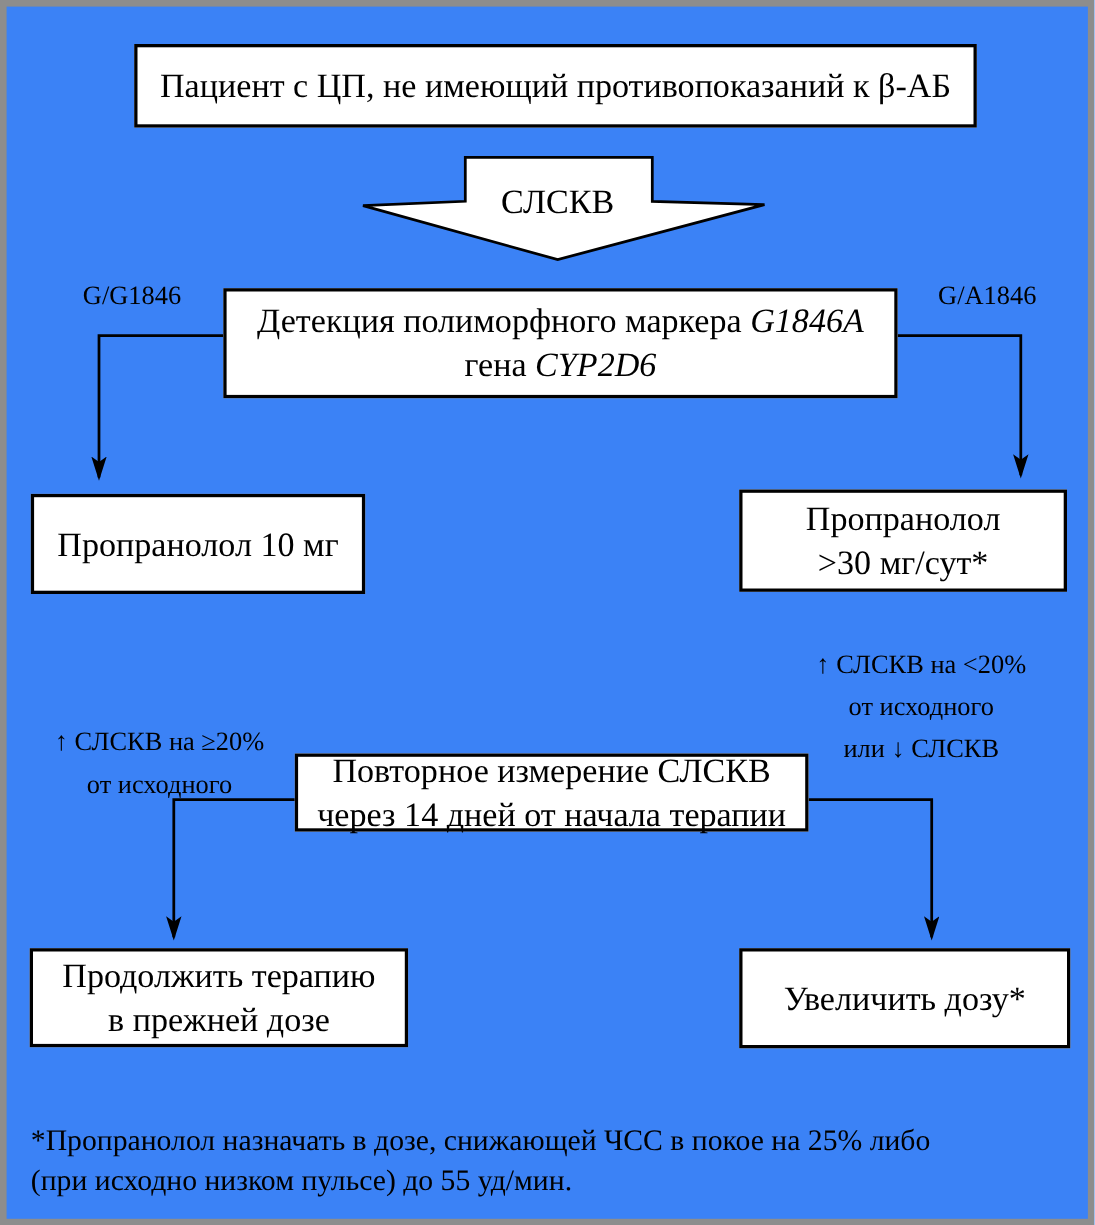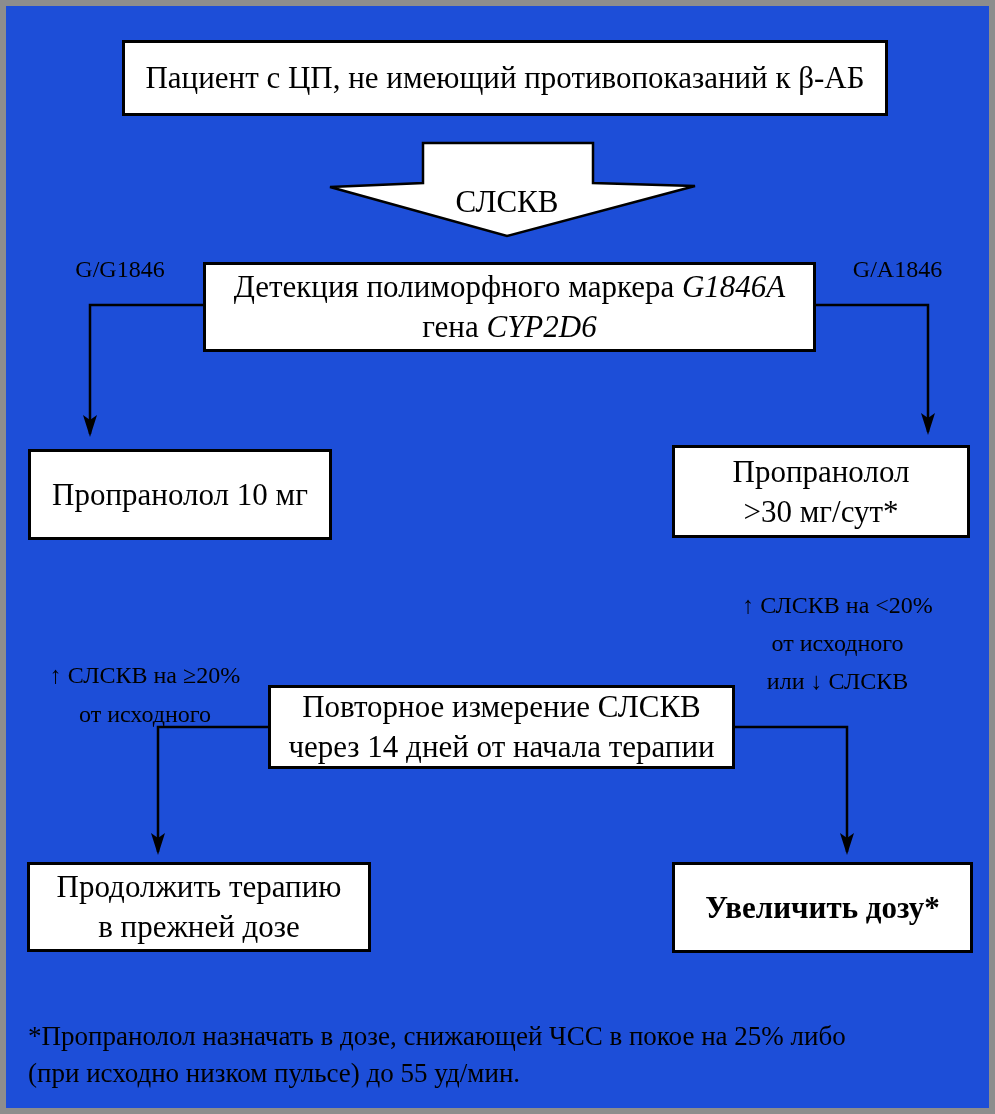--- a/index.html
+++ b/index.html
@@ -1,19 +1,19 @@
 <!DOCTYPE html>
 <html><head>
 <meta charset="utf-8">
 <style>
   html,body{margin:0;padding:0;background:#fff;}
   .frame{
     position:relative;
     width:995px;height:1114px;
-    background:#1d4ed8;
+    background:#3b82f6;
     font-family:"Liberation Serif","DejaVu Serif",serif;
     color:#000;
     overflow:hidden;
   }
   .outer-border{
     position:absolute;inset:0;
     border:6px solid #8d8d8d;
     pointer-events:none;
     z-index:10;
   }
@@ -70,26 +70,26 @@
 
     <polyline points="268,727 158,727 158,852" fill="none" stroke="#000" stroke-width="2.5" marker-end="url(#arrowhead)"></polyline>
 
     <polyline points="735,727 847,727 847,852" fill="none" stroke="#000" stroke-width="2.5" marker-end="url(#arrowhead)"></polyline>
   </svg>
 
   <div class="box" style="left:122px;top:40px;width:766px;height:76px;">
     <span>Пациент с ЦП, не имеющий противопоказаний к β-АБ</span>
   </div>
 
-  <div class="arrow-text" style="left:380px;top:184px;width:254px;">СЛСКВ</div>
+  <div class="arrow-text" style="left:380px;top:166px;width:254px;">СЛСКВ</div>
 
   <div class="label" style="left:45px;top:256px;width:150px;">G/G1846</div>
   <div class="label" style="left:825px;top:256px;width:145px;">G/A1846</div>
 
-  <div class="box" style="left:203px;top:262px;width:613px;height:90px;">
+  <div class="box" style="left:203px;top:262px;width:613px;height:100px;">
     <span>
       <span>Детекция полиморфного маркера </span><span class="italic">G1846A</span>
     </span>
     <span>
       <span>гена </span><span class="italic">CYP2D6</span>
     </span>
   </div>
 
   <div class="box" style="left:28px;top:449px;width:304px;height:91px;gap:30px;">
     <span>Пропранолол 10 мг</span>
@@ -104,31 +104,31 @@
     <div>↑ СЛСКВ на ≥20%</div>
     <div>от исходного</div>
   </div>
 
   <div class="label" style="left:695px;top:586px;width:285px;line-height:38px;">
     <div>↑ СЛСКВ на &lt;20%</div>
     <div>от исходного</div>
     <div>или ↓ СЛСКВ</div>
   </div>
 
-  <div class="box" style="left:268px;top:685px;width:467px;height:84px;">
+  <div class="box" style="left:268px;top:685px;width:467px;height:71px;">
     <span>Повторное измерение СЛСКВ</span>
     <span>через 14 дней от начала терапии</span>
   </div>
 
   <div class="box" style="left:27px;top:862px;width:344px;height:90px;">
     <span>Продолжить терапию</span>
     <span>в прежней дозе</span>
   </div>
 
-  <div class="box" style="left:672px;top:862px;width:301px;height:91px;font-weight:bold;">
+  <div class="box" style="left:672px;top:862px;width:301px;height:91px;">
     <span>Увеличить дозу*</span>
   </div>
 
   <div class="footnote">
     <div>*Пропранолол назначать в дозе, снижающей ЧСС в покое на 25% либо</div>
     <div>(при исходно низком пульсе) до 55 уд/мин.</div>
   </div>
 
   <div class="outer-border"></div>
 </div>

